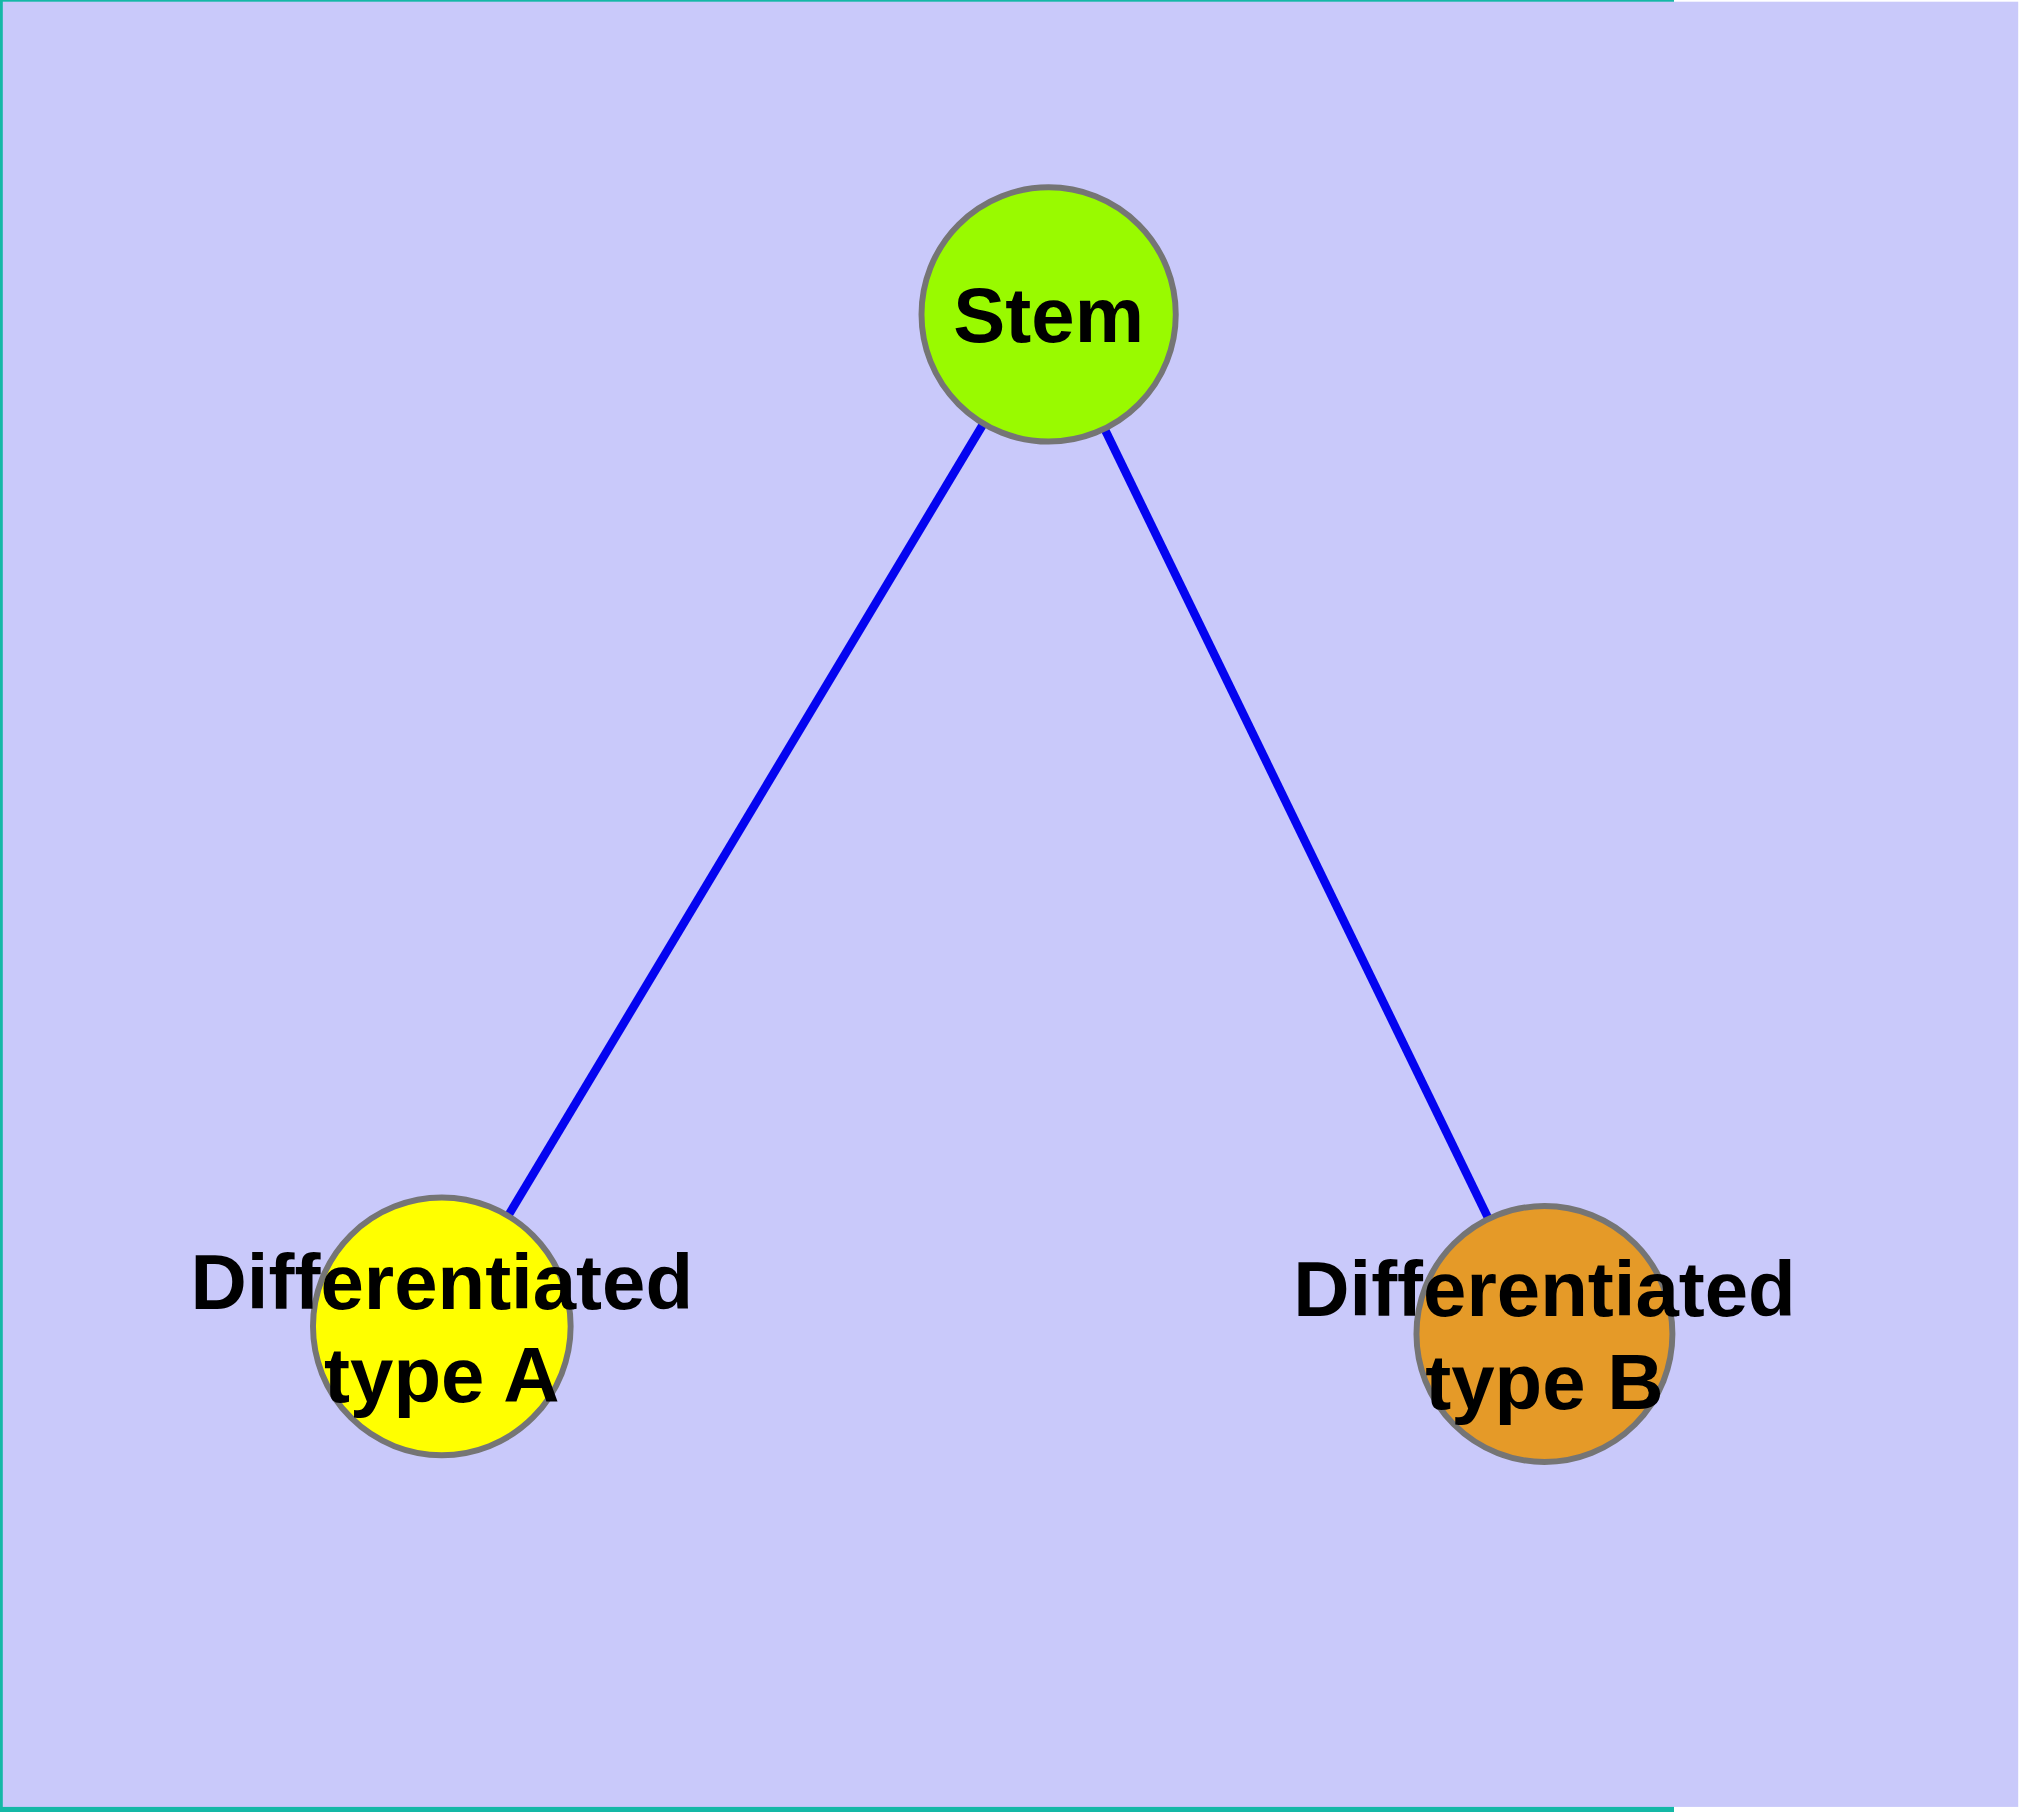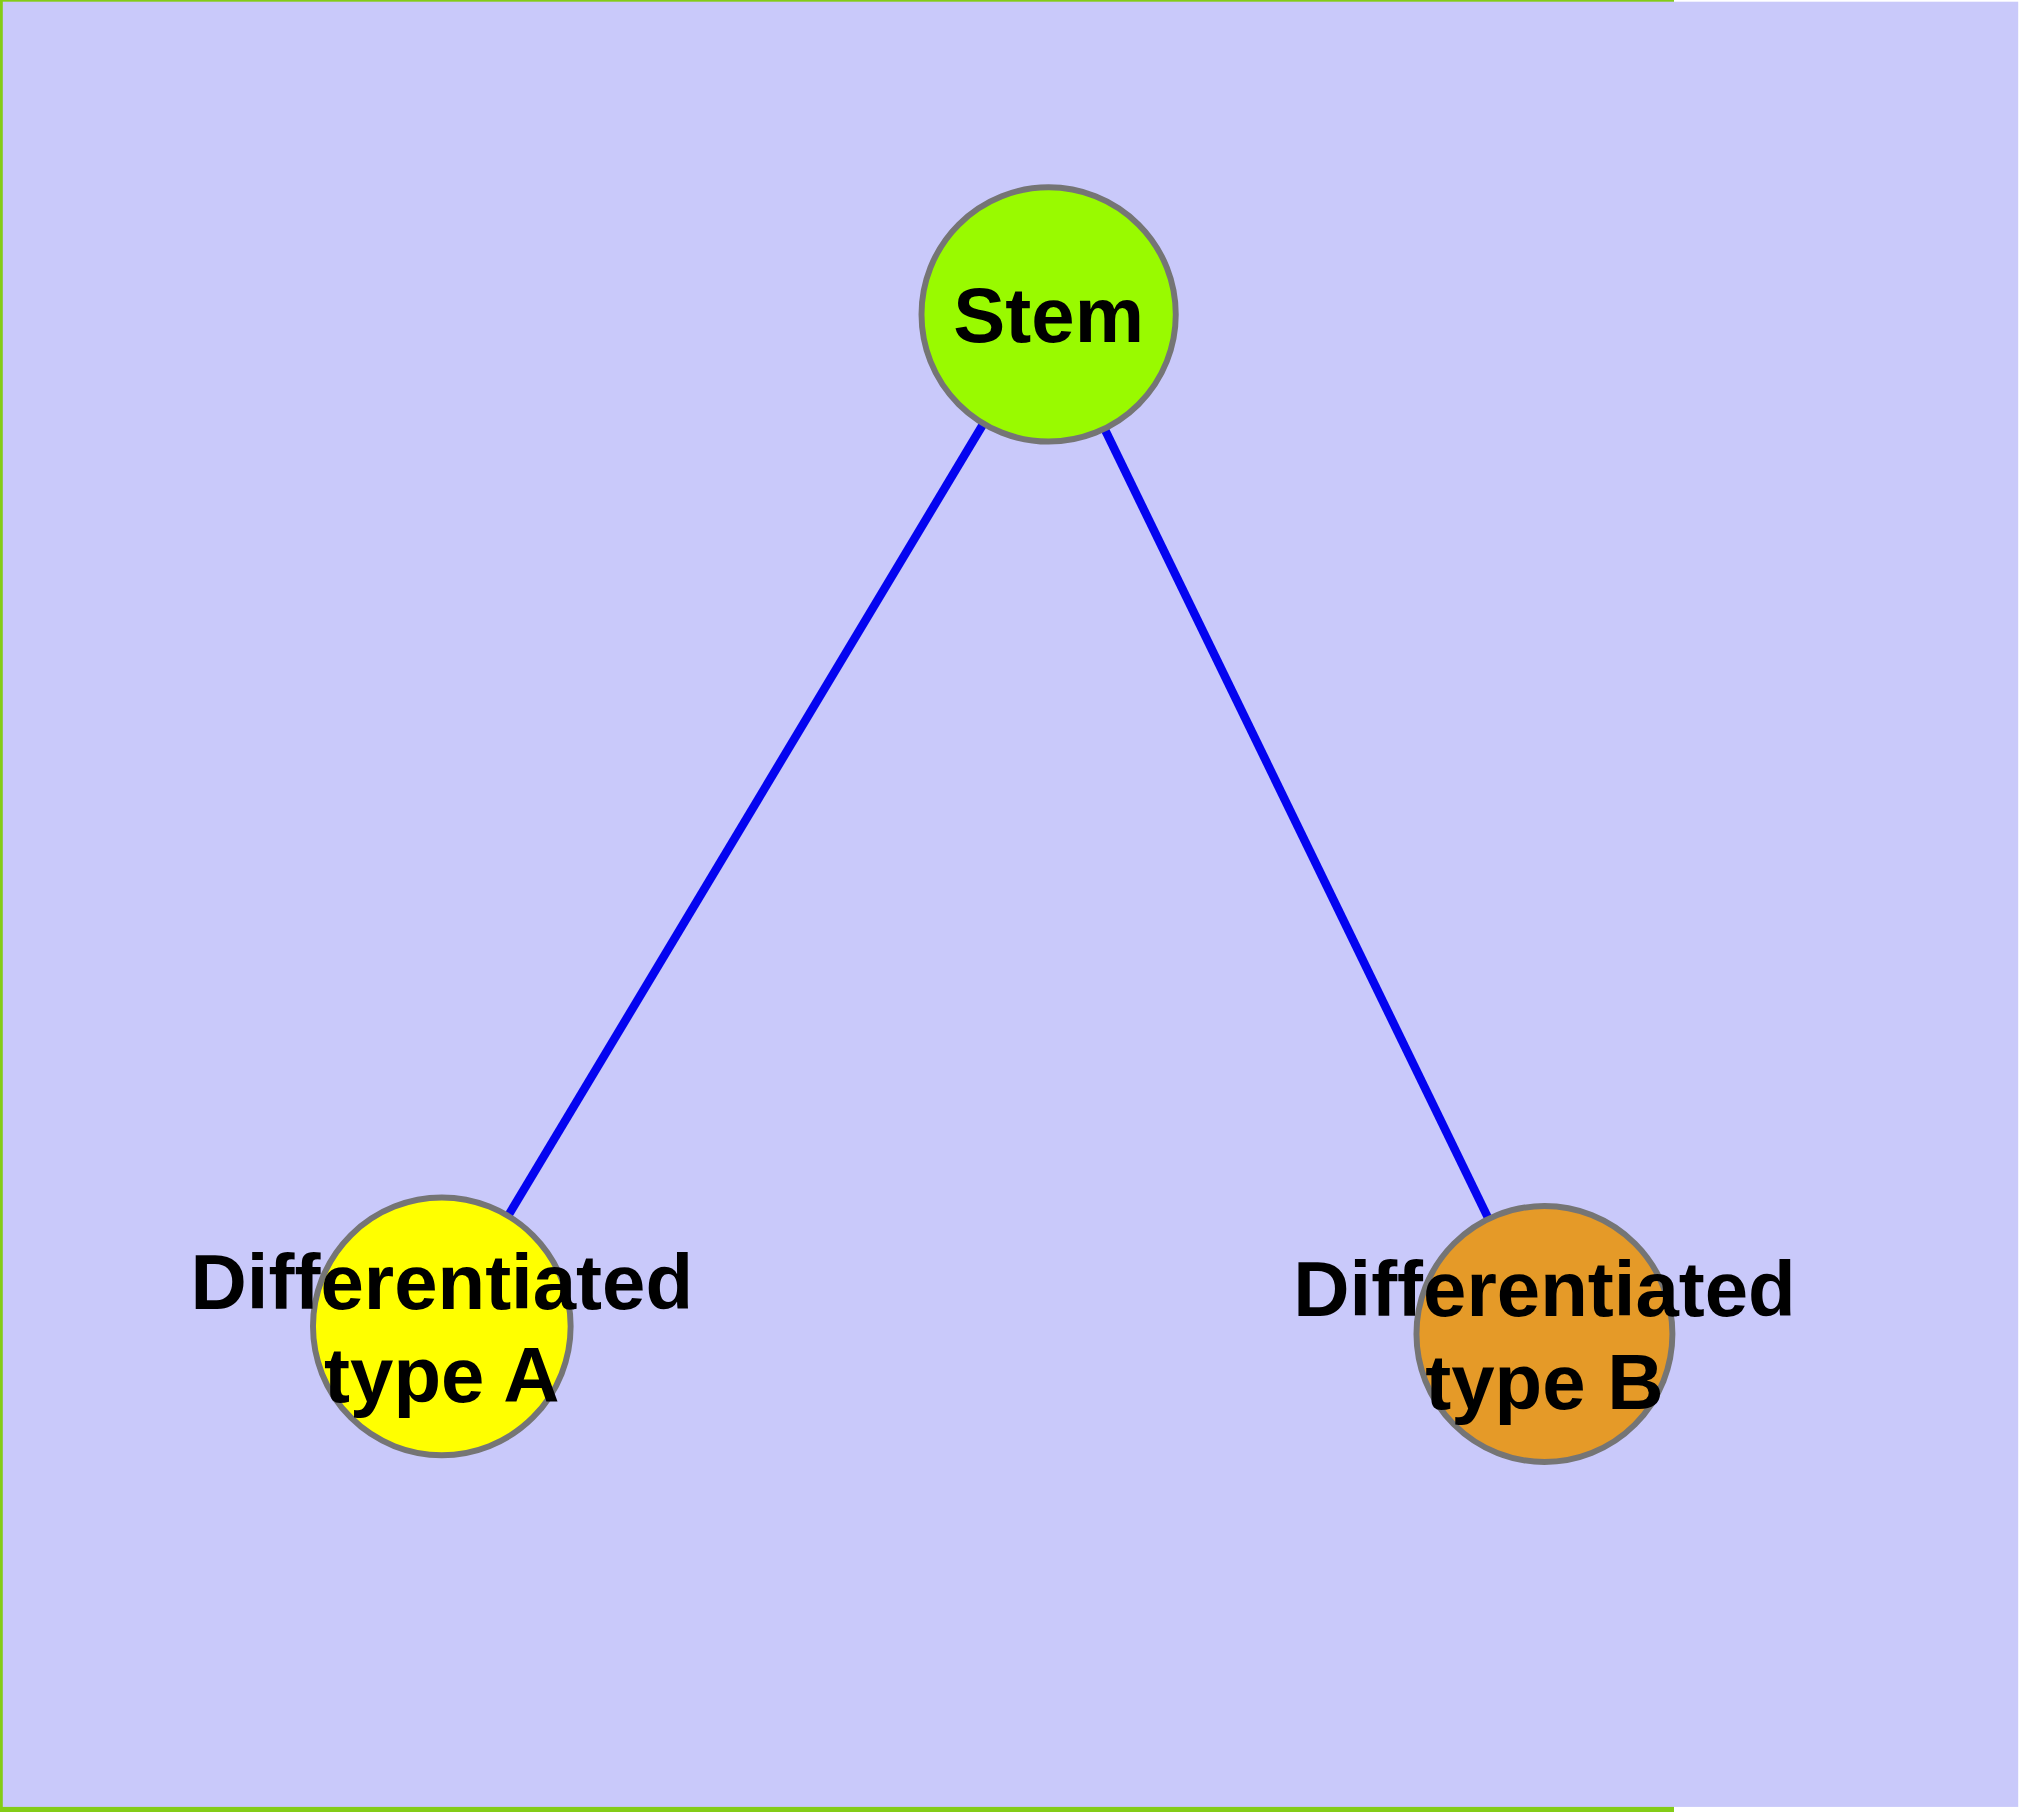--- a/index.html
+++ b/index.html
@@ -7,21 +7,21 @@
     padding: 0;
     background: #ffffff;
     width: 2021px;
     height: 1812px;
     overflow: hidden;
   }
   .stage {
     position: relative;
     width: 1674px;
     height: 1812px;
-    background: #84cc16;
+    background: #14b8a6;
   }
   svg.graph {
     position: absolute;
     left: 0;
     top: 0;
     display: block;
   }
   .node-circle {
     stroke-width: 7px;
   }

